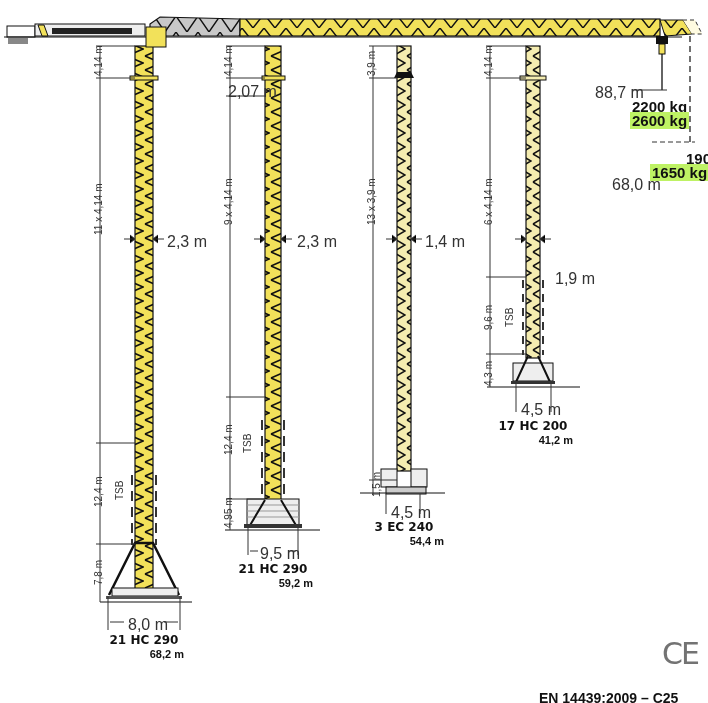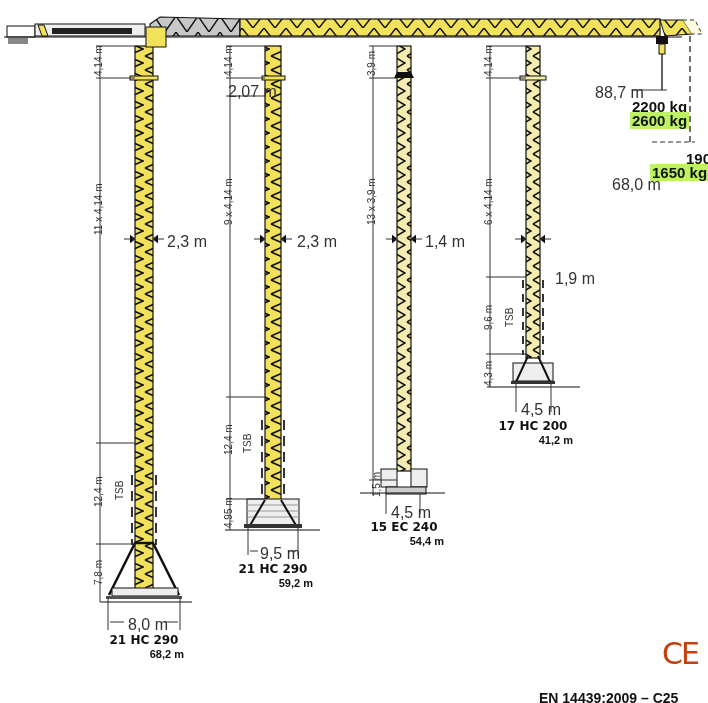--- a/index.html
+++ b/index.html
@@ -4,21 +4,21 @@
 <style>
   html,body{margin:0;padding:0;background:#fff;}
   body{width:708px;height:703px;position:relative;overflow:hidden;font-family:"Liberation Sans",sans-serif;color:#222;}
   svg{position:absolute;left:0;top:0;}
   .lbl{position:absolute;font-size:16px;color:#333;white-space:nowrap;line-height:1;}
   .vlbl{position:absolute;font-size:10px;color:#333;white-space:nowrap;line-height:1;transform-origin:left top;transform:rotate(-90deg);}
   .model{position:absolute;font-size:12px;font-weight:bold;color:#111;text-align:center;line-height:1.15;font-family:"DejaVu Sans",sans-serif;}
   .model .h{display:block;font-size:11px;font-weight:bold;font-family:"Liberation Sans",sans-serif;text-align:right;}
   .load{position:absolute;font-size:15px;font-weight:bold;color:#111;white-space:nowrap;line-height:1;padding:1px 2px;}
   .load.hl{background:#bef264;}
-  .ce{position:absolute;font-size:30px;font-weight:normal;color:#c2410c;font-family:"DejaVu Sans",sans-serif;letter-spacing:-2px;}
+  .ce{position:absolute;font-size:30px;font-weight:normal;color:#737373;font-family:"DejaVu Sans",sans-serif;letter-spacing:-2px;}
   .norm{position:absolute;font-size:14px;font-weight:bold;color:#111;white-space:nowrap;}
 </style>
 </head>
 <body>
 
 <svg width="708" height="703" viewBox="0 0 708 703">
   <defs>
     <pattern id="trussY" width="18" height="14" patternUnits="userSpaceOnUse">
       <rect width="18" height="14" fill="#f2e15a"></rect>
       <path d="M1,0 L17,7 L1,14" stroke="#111" stroke-width="1.6" fill="none"></path>
@@ -184,21 +184,21 @@
   <span>21 HC 290</span>
   <span class="h">59,2 m</span>
 </div>
 
 <span class="vlbl" style="left:367px;top:76px;">3,9 m</span>
 <span class="vlbl" style="left:367px;top:225px;">13 x 3,9 m</span>
 <span class="lbl" style="left:425px;top:234px;">1,4 m</span>
 <span class="vlbl" style="left:372px;top:497px;">1,5 m</span>
 <span class="lbl" style="left:391px;top:505px;">4,5 m</span>
 <div class="model" style="left:364px;top:521px;width:80px;">
-  <span>15 EC 240</span>
+  <span>3 EC 240</span>
   <span class="h">54,4 m</span>
 </div>
 
 <span class="vlbl" style="left:484px;top:76px;">4,14 m</span>
 <span class="vlbl" style="left:484px;top:225px;">6 x 4,14 m</span>
 <span class="lbl" style="left:555px;top:234px;margin-top:37px;">1,9 m</span>
 <span class="vlbl" style="left:484px;top:330px;">9,6 m</span>
 <span class="vlbl" style="left:505px;top:327px;">TSB</span>
 <span class="vlbl" style="left:484px;top:386px;">4,3 m</span>
 <span class="lbl" style="left:521px;top:402px;">4,5 m</span>

